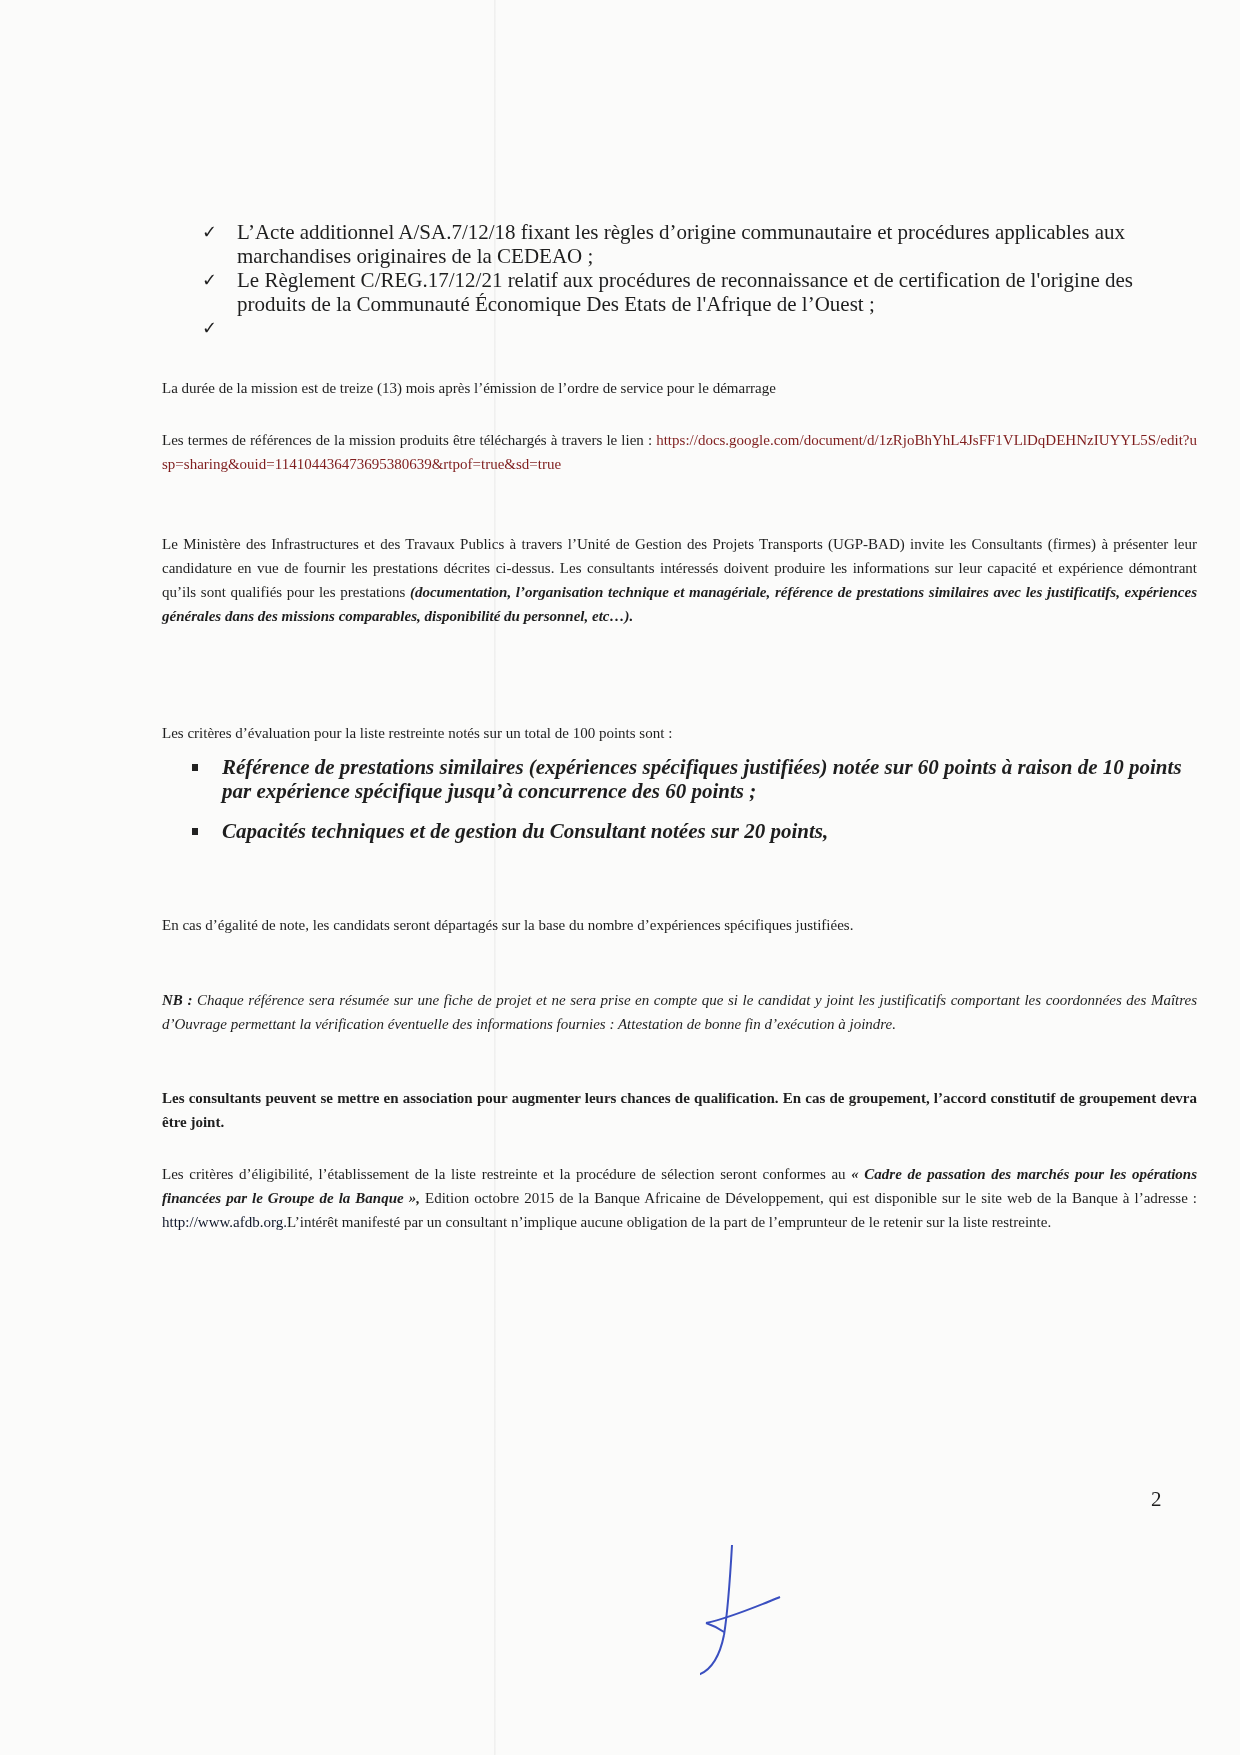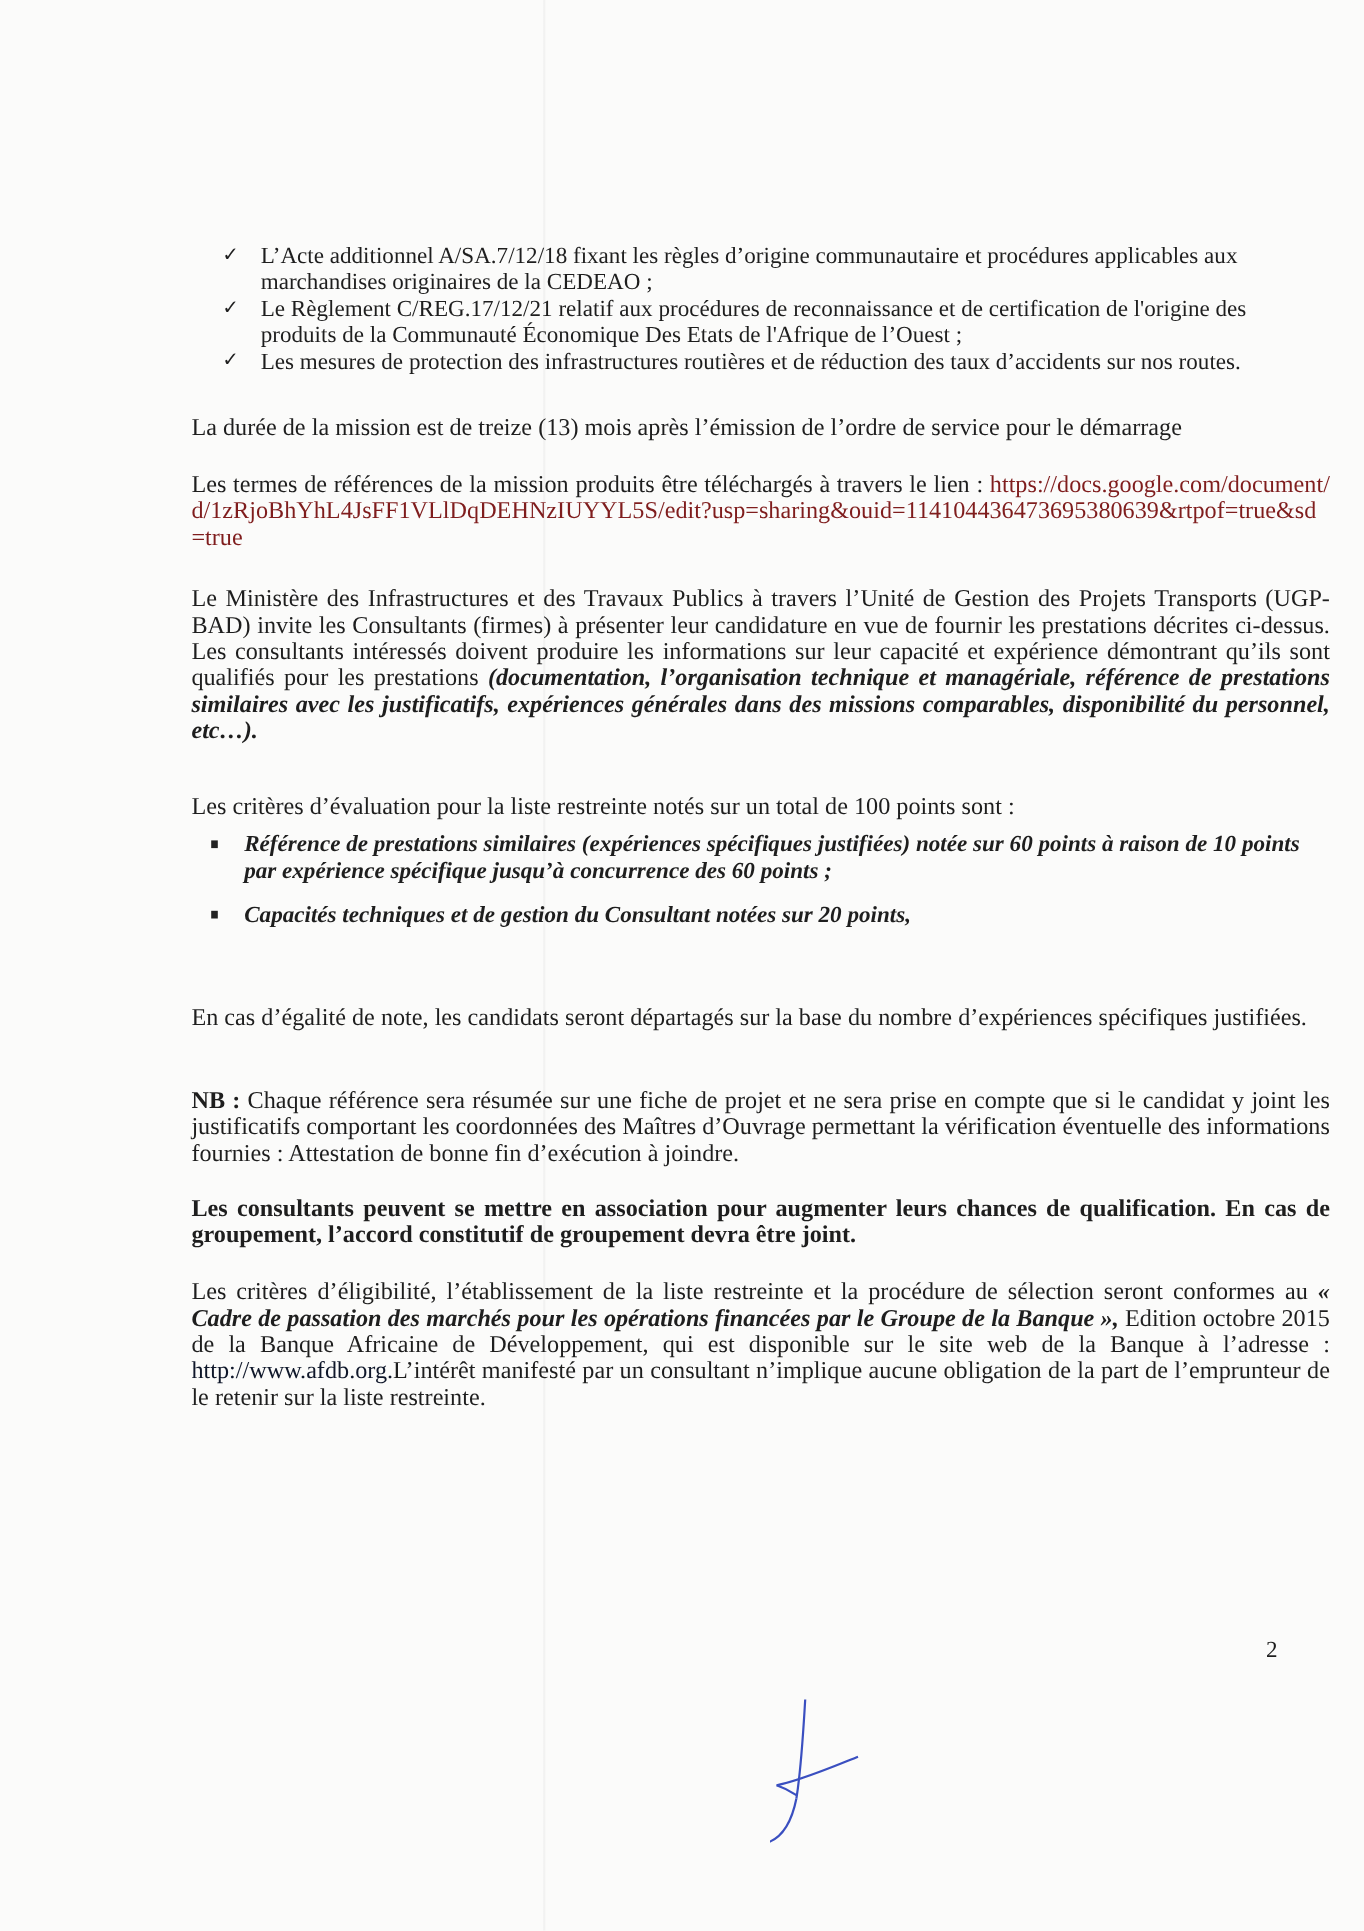--- a/index.html
+++ b/index.html
@@ -9,21 +9,21 @@
     position: relative;
     overflow: hidden;
     font-family: "Liberation Serif", serif;
     color: #1e1e1e;
   }
   .fold {
     position: absolute; left: 494px; top: 0; width: 2px; height: 1755px;
     background: linear-gradient(to right, rgba(0,0,0,0.05), rgba(0,0,0,0.02));
   }
   .page { position: absolute; left: 162px; top: 0; width: 1035px; }
-  .blk { position: absolute; left: 12px; width: 1035px; font-size: 22px; line-height: 24px; }
+  .blk { position: absolute; left: 0; width: 1035px; font-size: 15px; line-height: 24px; }
   .just { text-align: justify; }
   .check-list { position: absolute; left: 40px; top: 220px; width: 995px; margin: 0; padding: 0; list-style: none; font-size: 21px; line-height: 24px; }
   .check-list li { position: relative; padding-left: 35px; margin: 0; }
   .check-mark { position: absolute; left: 0; top: 0; font-family: "DejaVu Sans", sans-serif; font-size: 18px; }
   .link { color: #7f1d1d; }
   .link-plain { color: #0f172a; }
   .crit-list { position: absolute; left: 30px; top: 840px; width: 1005px; margin: 0; padding: 0; list-style: none; font-size: 21px; line-height: 24px; }
   .crit-list li { position: relative; padding-left: 30px; margin: 0 0 16px 0; font-style: italic; font-weight: bold; }
   .sq-bullet { position: absolute; left: 0; top: 9px; width: 6px; height: 7px; background: #222; }
   .bi { font-style: italic; font-weight: bold; }
@@ -42,21 +42,20 @@
     <li>
       <span class="check-mark">✓</span>
       <span>L’Acte additionnel A/SA.7/12/18 fixant les règles d’origine communautaire et procédures applicables aux marchandises originaires de la CEDEAO ;</span>
     </li>
     <li>
       <span class="check-mark">✓</span>
       <span>Le Règlement C/REG.17/12/21 relatif aux procédures de reconnaissance et de certification de l'origine des produits de la Communauté Économique Des Etats de l'Afrique de l’Ouest ;</span>
     </li>
     <li>
       <span class="check-mark">✓</span>
-      <span>Les mesures de protection des infrastructures routières et de réduction des taux d’accidents sur nos routes.</span>
     </li>
   </ul>
 
   <div class="blk" style="top:376px;">La durée de la mission est de treize (13) mois après l’émission de l’ordre de service pour le démarrage</div>
 
   <div class="blk just" style="top:428px;">
     <span>Les termes de références de la mission produits être téléchargés à travers le lien :</span>
     <a class="link" style="word-break: break-all;">https://docs.google.com/document/d/1zRjoBhYhL4JsFF1VLlDqDEHNzIUYYL5S/edit?usp=sharing&amp;ouid=114104436473695380639&amp;rtpof=true&amp;sd=true</a>
   </div>
 
@@ -72,21 +71,21 @@
       <span>Référence de prestations similaires (expériences spécifiques justifiées) notée sur 60 points à raison de 10 points par expérience spécifique jusqu’à concurrence des 60 points ;</span>
     </li>
     <li>
       <span class="sq-bullet"></span>
       <span>Capacités techniques et de gestion du Consultant notées sur 20 points,</span>
     </li>
   </ul>
 
   <div class="blk just" style="top:913px;">En cas d’égalité de note, les candidats seront départagés sur la base du nombre d’expériences spécifiques justifiées.</div>
 
-  <div class="blk just" style="top:988px;">
+  <div class="blk just" style="top:988px;font-style:italic;">
     <span class="bold">NB :</span><span> Chaque référence sera résumée sur une fiche de projet et ne sera prise en compte que si le candidat y joint les justificatifs comportant les coordonnées des Maîtres d’Ouvrage permettant la vérification éventuelle des informations fournies : Attestation de bonne fin d’exécution à joindre.</span>
   </div>
 
   <div class="blk just" style="top:1086px;font-weight:bold;">Les consultants peuvent se mettre en association pour augmenter leurs chances de qualification. En cas de groupement, l’accord constitutif de groupement devra être joint.</div>
 
   <div class="blk just" style="top:1162px;">
     <span>Les critères d’éligibilité, l’établissement de la liste restreinte et la procédure de sélection seront conformes au </span><span class="bi">« Cadre de passation des marchés pour les opérations financées par le Groupe de la Banque »,</span><span> Edition octobre 2015 de la Banque Africaine de Développement, qui est disponible sur le site web de la Banque à l’adresse : </span><a class="link-plain">http://www.afdb.org.</a><span>L’intérêt manifesté par un consultant n’implique aucune obligation de la part de l’emprunteur de le retenir sur la liste restreinte.</span>
   </div>
 </div>
 

